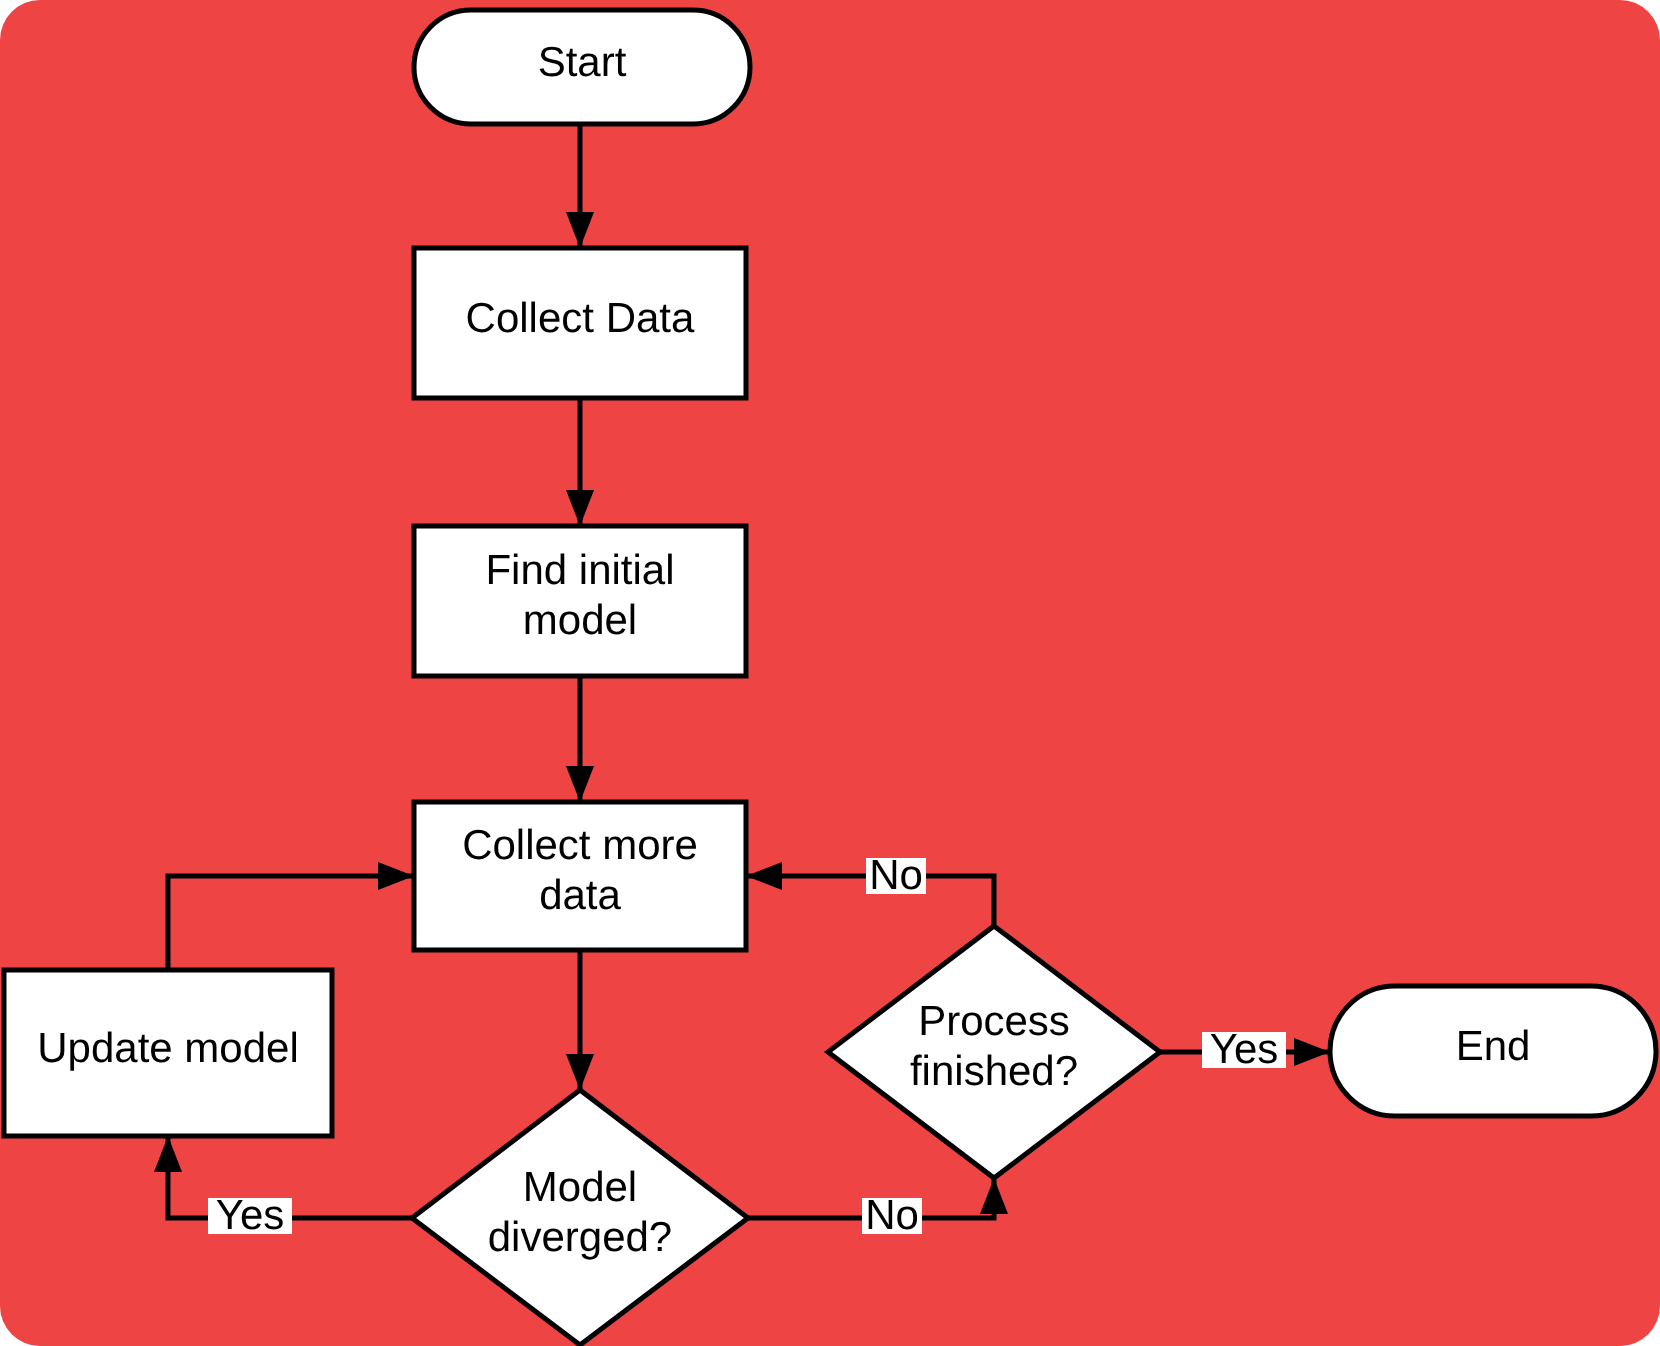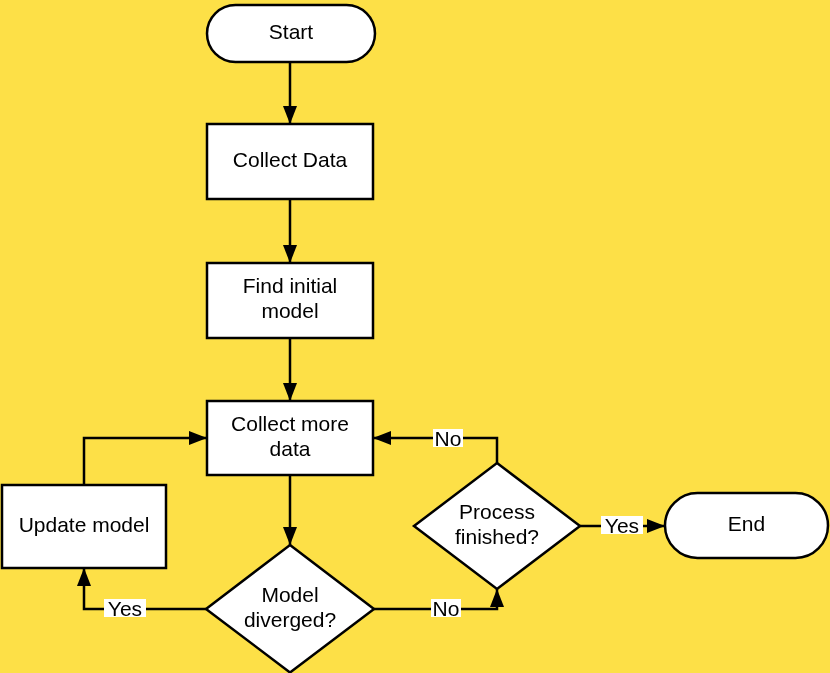--- a/index.html
+++ b/index.html
@@ -5,21 +5,22 @@
   html, body {
     margin: 0;
     padding: 0;
     background: #ffffff;
   }
   .canvas-wrap {
     width: 830px;
     height: 673px;
     position: relative;
     overflow: hidden;
-    background: #fde047;
+    background: #ef4444;
+    border-radius: 20px;
   }
   svg { display: block; }
   .shape {
     fill: #ffffff;
     stroke: #000000;
     stroke-width: 2.5px;
   }
   .edge {
     fill: none;
     stroke: #000000;

